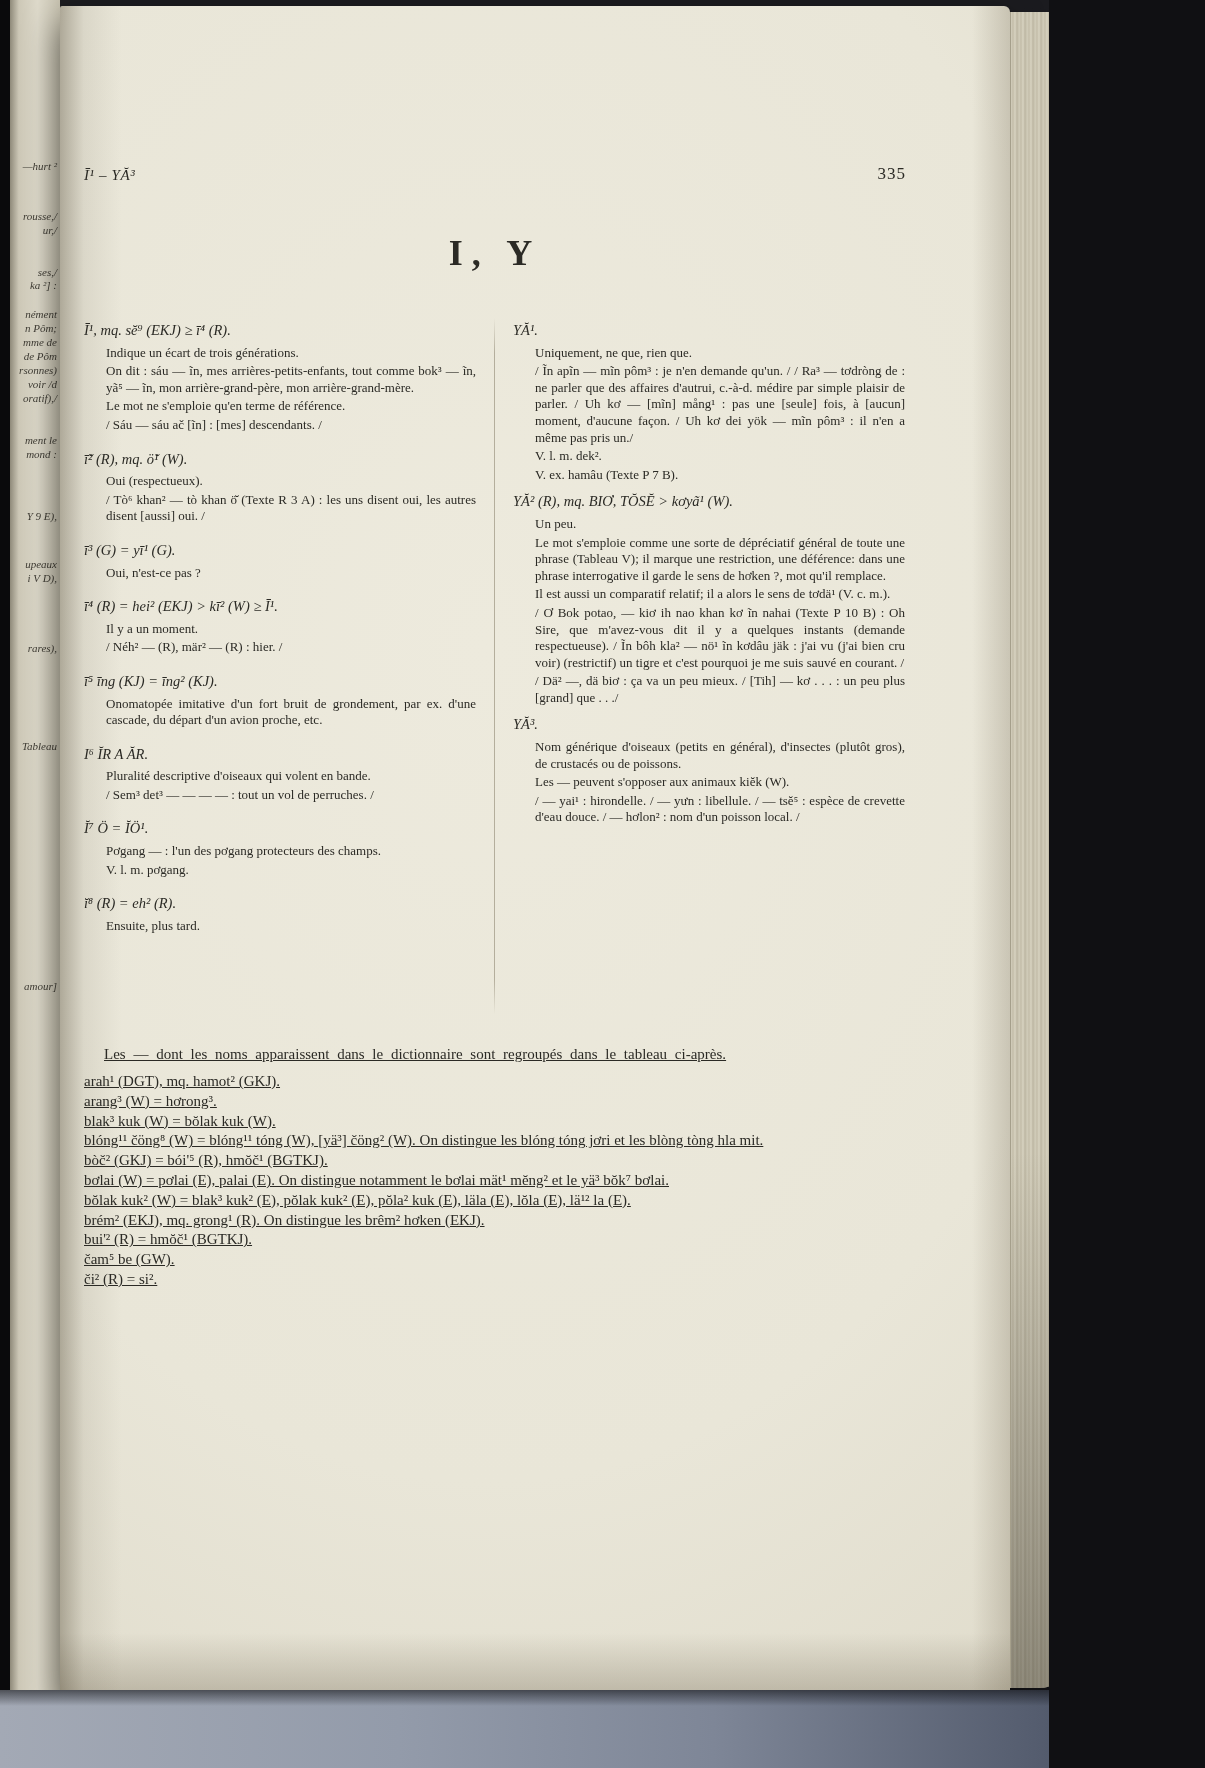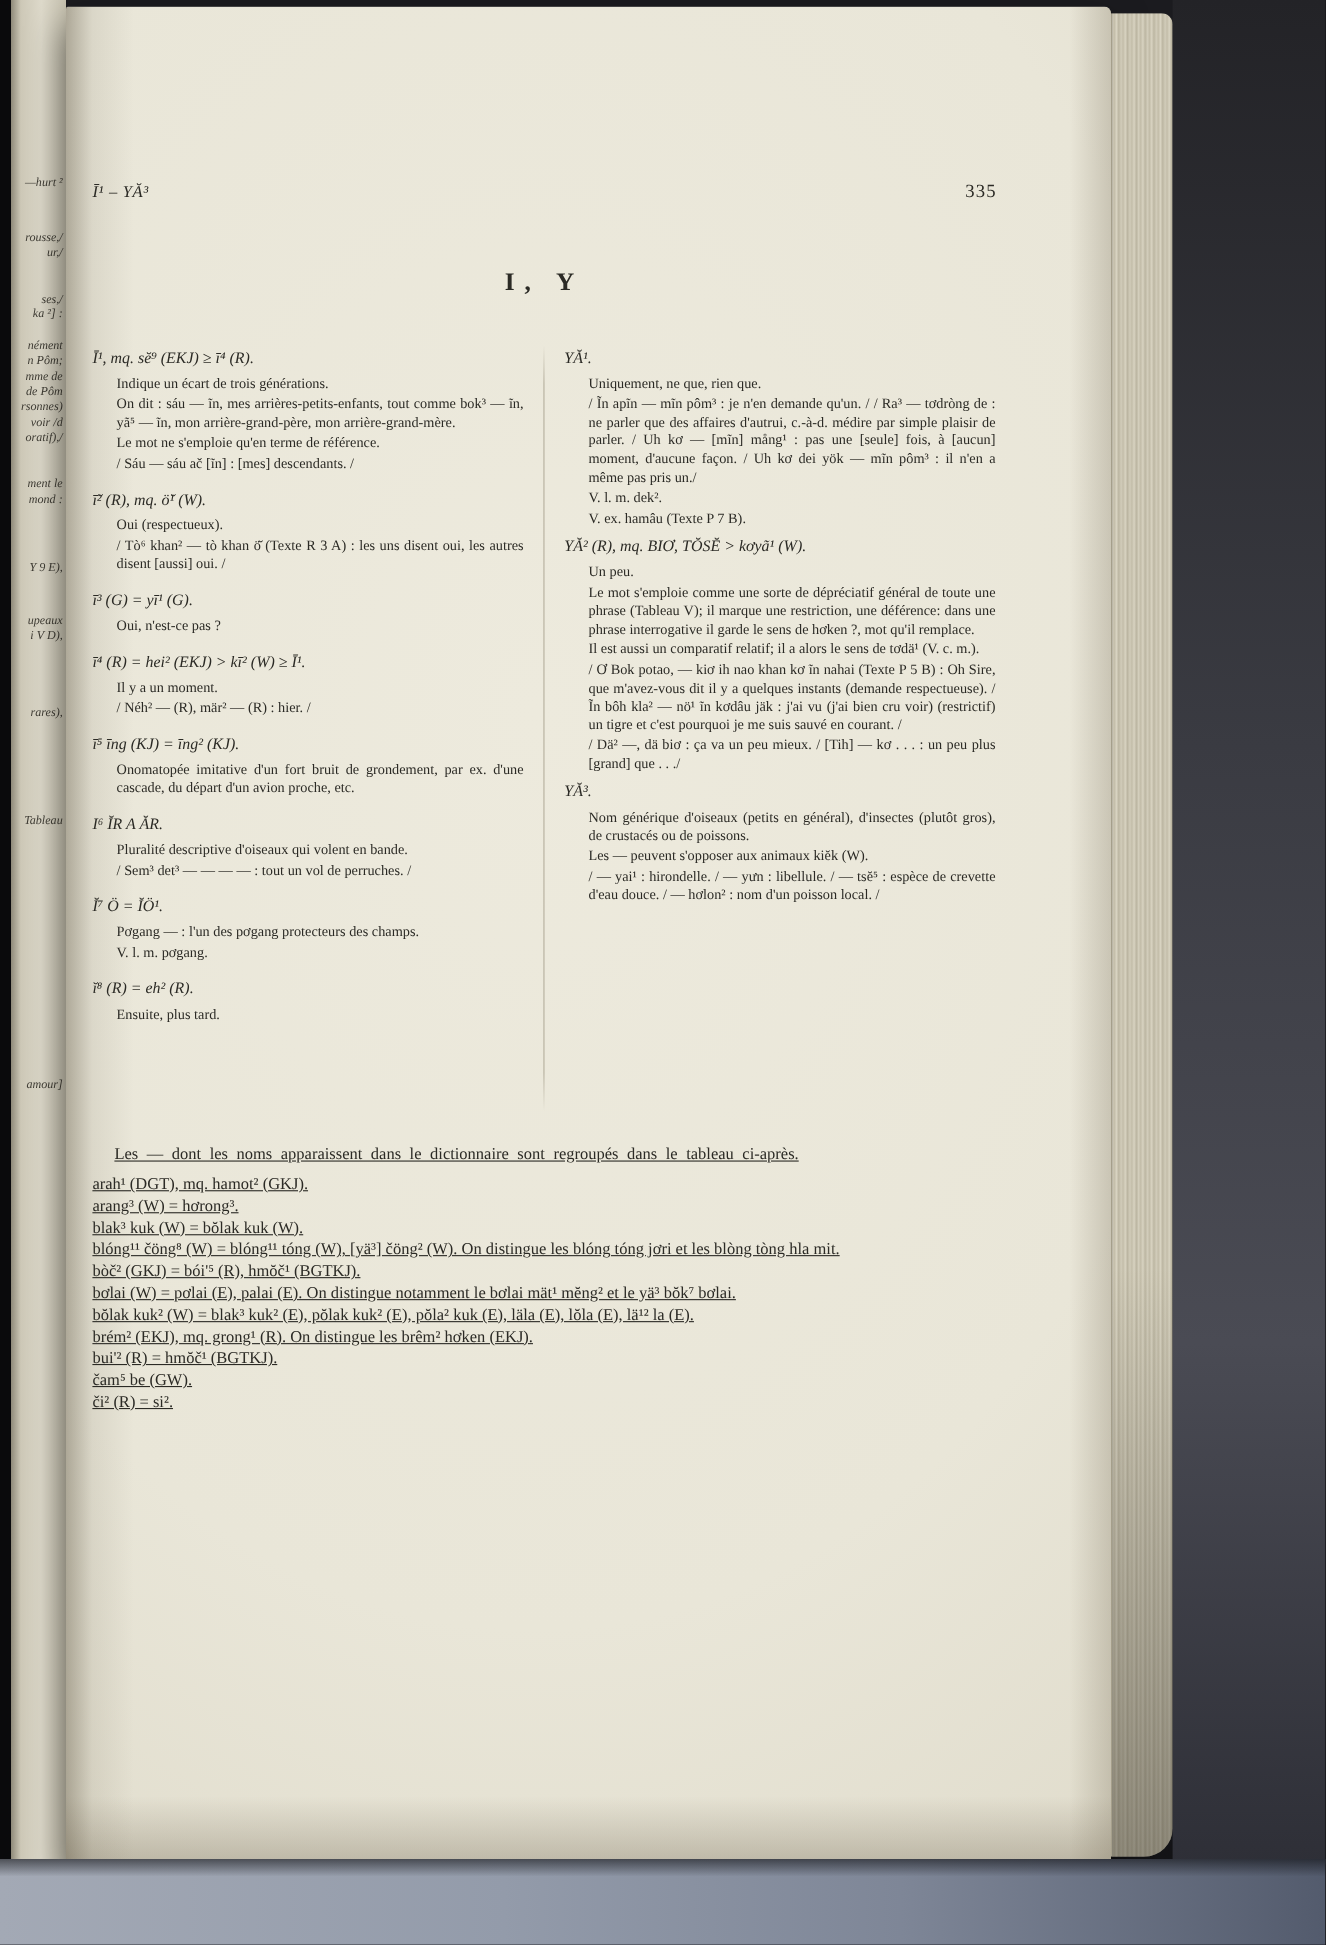--- a/index.html
+++ b/index.html
@@ -1,19 +1,19 @@
 <!DOCTYPE html>
 <html><head>
 <meta charset="utf-8">
 <style>
   * { margin:0; padding:0; box-sizing:border-box; }
   html,body { width:1205px; height:1768px; }
   body { background:#101013; font-family:"Liberation Serif","DejaVu Serif",serif; }
 
-  .scene { position:relative; width:1205px; height:1768px; overflow:hidden;
+  .scene { position:relative; width:1049px; height:1768px; overflow:hidden;
     background:linear-gradient(180deg,#1b1b1f 0%,#1a1a1e 60%,#121215 100%); }
 
   .backdrop-left { position:absolute; left:0; top:0; width:12px; height:1695px; background:#0a0a0c; }
   .backdrop-right { position:absolute; left:1066px; top:0; right:0; height:1695px;
     background:linear-gradient(180deg,#232327 0%,#3a3b42 40%,#4a4b54 72%,#2e2f37 100%); }
 
   .desk-surface { position:absolute; left:0; right:0; bottom:0; height:78px;
     background:linear-gradient(90deg,#a3a9b5 0%,#939baa 38%,#7e8697 68%,#535b6d 100%); }
   .desk-surface::before { content:""; position:absolute; top:0; left:0; right:0; height:16px;
     background:linear-gradient(180deg,rgba(8,8,10,0.55),rgba(8,8,10,0)); }
@@ -38,21 +38,21 @@
       linear-gradient(180deg,rgba(0,0,0,0) 68%,rgba(42,38,28,0.40) 100%),
       repeating-linear-gradient(90deg,#d3cebc 0px,#c3bda9 2px,#d8d3c1 4px,#bcb6a2 6px,#cfcab7 8px);
   }
 
   .content { position:absolute; left:24px; top:158px; width:822px; color:#2b2a25; }
 
   .page-header { display:flex; justify-content:space-between; align-items:flex-end; }
   .running-head { font-style:italic; font-size:15px; letter-spacing:0.6px; }
   .page-number { font-size:17px; letter-spacing:1px; }
 
-  .section-title { text-align:center; font-size:23px; font-weight:bold; letter-spacing:9px; margin-top:60px; }
+  .section-title { text-align:center; font-size:36px; font-weight:bold; letter-spacing:9px; margin-top:48px; }
 
   .columns { display:flex; margin-top:40px; min-height:700px; }
   .column { width:392px; text-align:justify; font-size:13px; line-height:16.6px; }
   .col-divider { width:1px; margin:4px 18px 0 18px;
     background:linear-gradient(180deg,rgba(0,0,0,0),#b4ae9c 5%,#b4ae9c 95%,rgba(0,0,0,0)); }
 
   .entry { margin-bottom:10px; }
   #col-left .entry { margin-bottom:17px; }
   .entry-head { font-style:italic; font-size:14.5px; text-align:left; margin:8px 0 6px 0; }
   .entry-para { margin-left:22px; margin-bottom:2px; }
@@ -153,21 +153,21 @@
               <p class="entry-para">Uniquement, ne que, rien que.</p>
               <p class="entry-para">/ Ĩn apĩn — mĩn pôm³ : je n'en demande qu'un. / / Ra³ — tơdròng de : ne parler que des affaires d'autrui, c.-à-d. médire par simple plaisir de parler. / Uh kơ — [mĩn] mång¹ : pas une [seule] fois, à [aucun] moment, d'aucune façon. / Uh kơ dei yök — mĩn pôm³ : il n'en a même pas pris un./</p>
               <p class="entry-para">V. l. m. dek².</p>
               <p class="entry-para">V. ex. hamâu (Texte P 7 B).</p>
             </div>
             <div class="entry">
               <div class="entry-head">YĂ² (R), mq. BIƠ, TŎSĔ &gt; kơyã¹ (W).</div>
               <p class="entry-para">Un peu.</p>
               <p class="entry-para">Le mot s'emploie comme une sorte de dépréciatif général de toute une phrase (Tableau V); il marque une restriction, une déférence: dans une phrase interrogative il garde le sens de hơken ?, mot qu'il remplace.</p>
               <p class="entry-para">Il est aussi un comparatif relatif; il a alors le sens de tơdä¹ (V. c. m.).</p>
-              <p class="entry-para">/ Ơ Bok potao, — kiơ ih nao khan kơ ĩn nahai (Texte P 5 B) : Oh Sire, que m'avez-vous dit il y a quelques instants (demande respectueuse). / Ĩn bôh kla² — nö¹ ĩn kơdâu jäk : j'ai vu (j'ai bien cru voir) (restrictif) un tigre et c'est pourquoi je me suis sauvé en courant. /</p>
+              <p class="entry-para">/ Ơ Bok potao, — kiơ ih nao khan kơ ĩn nahai (Texte P 10 B) : Oh Sire, que m'avez-vous dit il y a quelques instants (demande respectueuse). / Ĩn bôh kla² — nö¹ ĩn kơdâu jäk : j'ai vu (j'ai bien cru voir) (restrictif) un tigre et c'est pourquoi je me suis sauvé en courant. /</p>
               <p class="entry-para">/ Dä² —, dä biơ : ça va un peu mieux. / [Tih] — kơ . . . : un peu plus [grand] que . . ./</p>
             </div>
             <div class="entry">
               <div class="entry-head">YĂ³.</div>
               <p class="entry-para">Nom générique d'oiseaux (petits en général), d'insectes (plutôt gros), de crustacés ou de poissons.</p>
               <p class="entry-para">Les — peuvent s'opposer aux animaux kiĕk (W).</p>
               <p class="entry-para">/ — yai¹ : hirondelle. / — yưn : libellule. / — tsĕ⁵ : espèce de crevette d'eau douce. / — hơlon² : nom d'un poisson local. /</p>
             </div>
           </div>
       </div>

